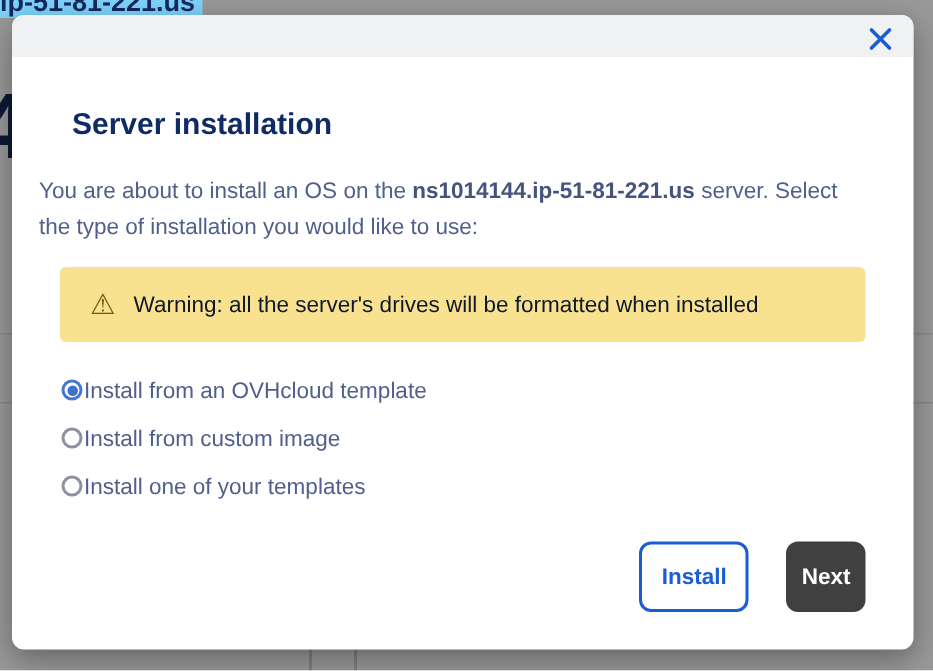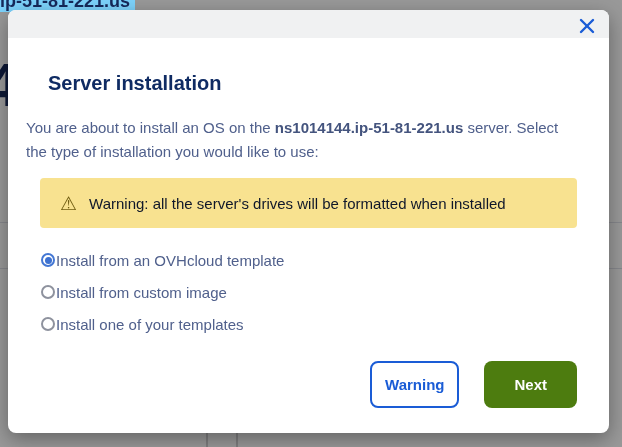--- a/index.html
+++ b/index.html
@@ -68,21 +68,21 @@
     content:"";position:absolute;inset:1.5px;border-radius:50%;background:#3d71d0;
   }
   .option-label{font-size:15px;color:#50608c}
   .actions{position:absolute;right:32px;bottom:25px;display:flex;gap:25px}
   .btn{
     height:47px;border-radius:8px;font-size:15px;font-weight:bold;
     font-family:"Liberation Sans",sans-serif;cursor:pointer;
     display:flex;align-items:center;
   }
   .btn-cancel{background:#ffffff;border:2px solid #1a5cd6;color:#1a5cd6;padding:0 13px}
-  .btn-next{background:#4d7c0f;border:none;color:#ffffff;padding:0 30px}
+  .btn-next{background:#404040;border:none;color:#ffffff;padding:0 10px}
 </style>
 </head>
 <body>
 
 <div class="bg-big-char">4</div>
 <div class="bg-hline l1"></div>
 <div class="bg-hline l2"></div>
 <div class="bg-vline v1"></div>
 <div class="bg-vline v2"></div>
 
@@ -120,16 +120,16 @@
       <span class="radio"></span>
       <span class="option-label">Install from custom image</span>
     </div>
     <div class="option">
       <span class="radio"></span>
       <span class="option-label">Install one of your templates</span>
     </div>
   </div>
 
   <div class="actions">
-    <button class="btn btn-cancel">Warning</button>
+    <button class="btn btn-cancel">Install</button>
     <button class="btn btn-next">Next</button>
   </div>
 </div>
 
 </body></html>

